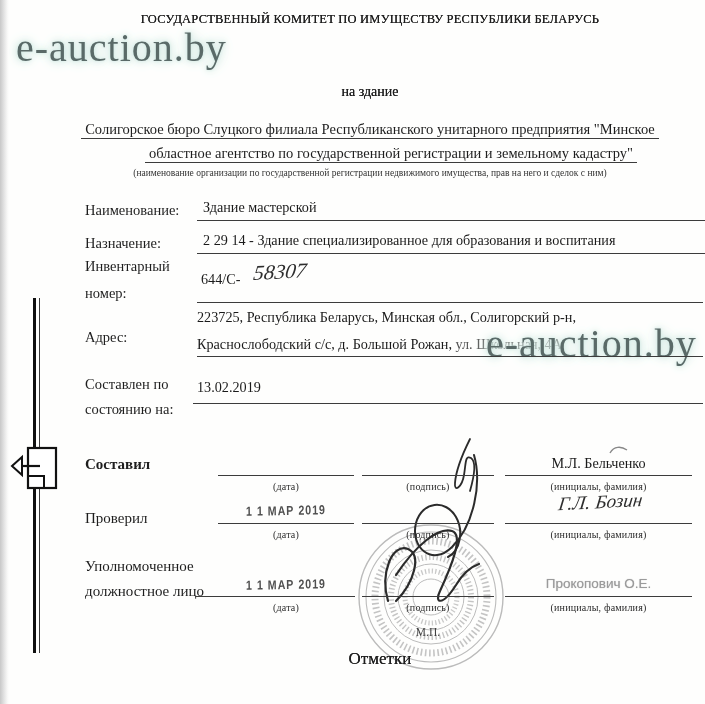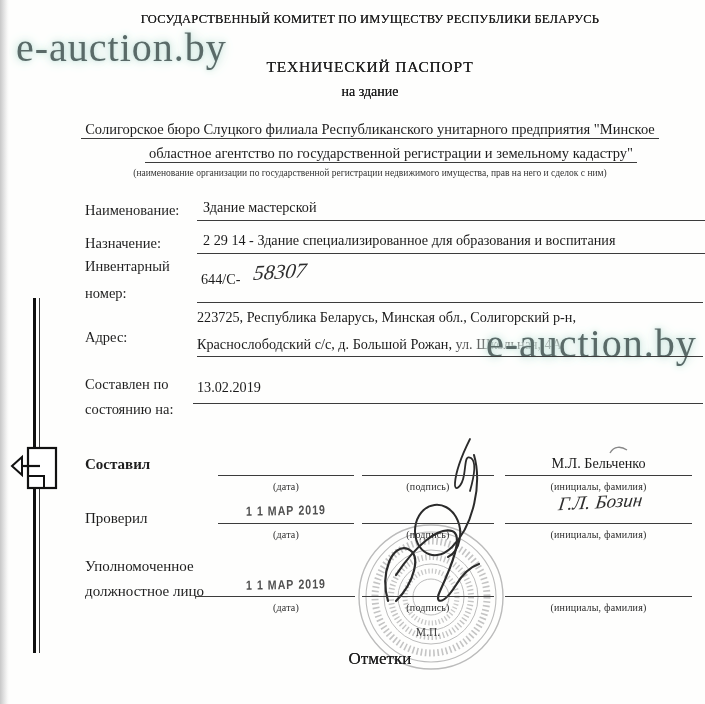--- a/index.html
+++ b/index.html
@@ -40,21 +40,20 @@
 <body>
 
 <div class="page">
 
   <div class="scan-edge t"></div>
 
   <div class="t center" style="top:12px; left:40px; width:660px; font-size:12.5px; letter-spacing:0.2px; text-shadow:0 0 .4px #222;font-family:Liberation Serif, serif;">ГОСУДАРСТВЕННЫЙ КОМИТЕТ ПО ИМУЩЕСТВУ РЕСПУБЛИКИ БЕЛАРУСЬ</div>
 
   <div class="t watermark" style="top:24px; left:16px; font-size:40px;">e-auction.by</div>
 
-  <div class="t center" style="top:58px; left:40px; width:660px; font-size:15.5px; letter-spacing:0.8px; text-shadow:0 0 .5px #222;">ТЕХНИЧЕСКИЙ ПАСПОРТ</div>
 
   <div class="t center" style="top:84px; left:40px; width:660px; font-size:14px; text-shadow:0 0 .4px #222;">на здание</div>
 
   <div class="t center" style="top:121px; left:40px; width:660px; font-size:14.5px;">
     <span class="ubox" style="padding:0 4px 1px;margin-top:36px;">Солигорское бюро Слуцкого филиала Республиканского унитарного предприятия "Минское</span>
   </div>
   <div class="t center" style="top:145px; left:40px; width:660px; font-size:14.5px;">
     <span class="ubox" style="padding:0 4px 1px;margin-left:42px;">областное агентство по государственной регистрации и земельному кадастру"</span>
   </div>
   <div class="t center" style="top:168px; left:40px; width:660px; font-size:9.5px; color:#333;">(наименование организации по государственной регистрации недвижимого имущества, прав на него и сделок с ним)</div>
@@ -137,20 +136,21 @@
   <div class="t cap center" style="top:529px; left:218px; width:136px;">(дата)</div>
   <div class="t cap center" style="top:529px; left:362px; width:132px; z-index:5;">(подпись)</div>
   <div class="t cap center" style="top:529px; left:505px; width:187px;">(инициалы, фамилия)</div>
 
   <div class="t lbl" style="top:558px; left:85px; font-size:15px;">Уполномоченное</div>
   <div class="t lbl" style="top:583px; left:85px; font-size:15px;">должностное лицо</div>
   <div class="t stamp-date center" style="top:577px; left:218px; width:136px;">1 1 МАР 2019</div>
   <div class="line" style="top:596px; left:195px; width:160px;"></div>
   <div class="line" style="top:596px; left:362px; width:132px;"></div>
   <div class="line" style="top:596px; left:505px; width:187px;"></div>
+  <div class="t val center faded" style="top:576px; left:505px; width:187px; font-family:'Liberation Sans',sans-serif; font-size:13.5px;">Прокопович О.Е.</div>
   <div class="t cap center" style="top:602px; left:218px; width:136px;">(дата)</div>
   <div class="t cap center" style="top:602px; left:362px; width:132px; z-index:5;">(подпись)</div>
   <div class="t cap center" style="top:602px; left:505px; width:187px;">(инициалы, фамилия)</div>
   <div class="t center" style="top:626px; left:362px; width:132px; font-size:11.5px; color:#3f3f3f; z-index:5;">М.П.</div>
 
   <div class="t center" style="top:649px; left:300px; width:160px; font-size:17px; text-shadow:0 0 .4px #222; z-index:5;">Отметки</div>
 
 </div>
 
 </body></html>

